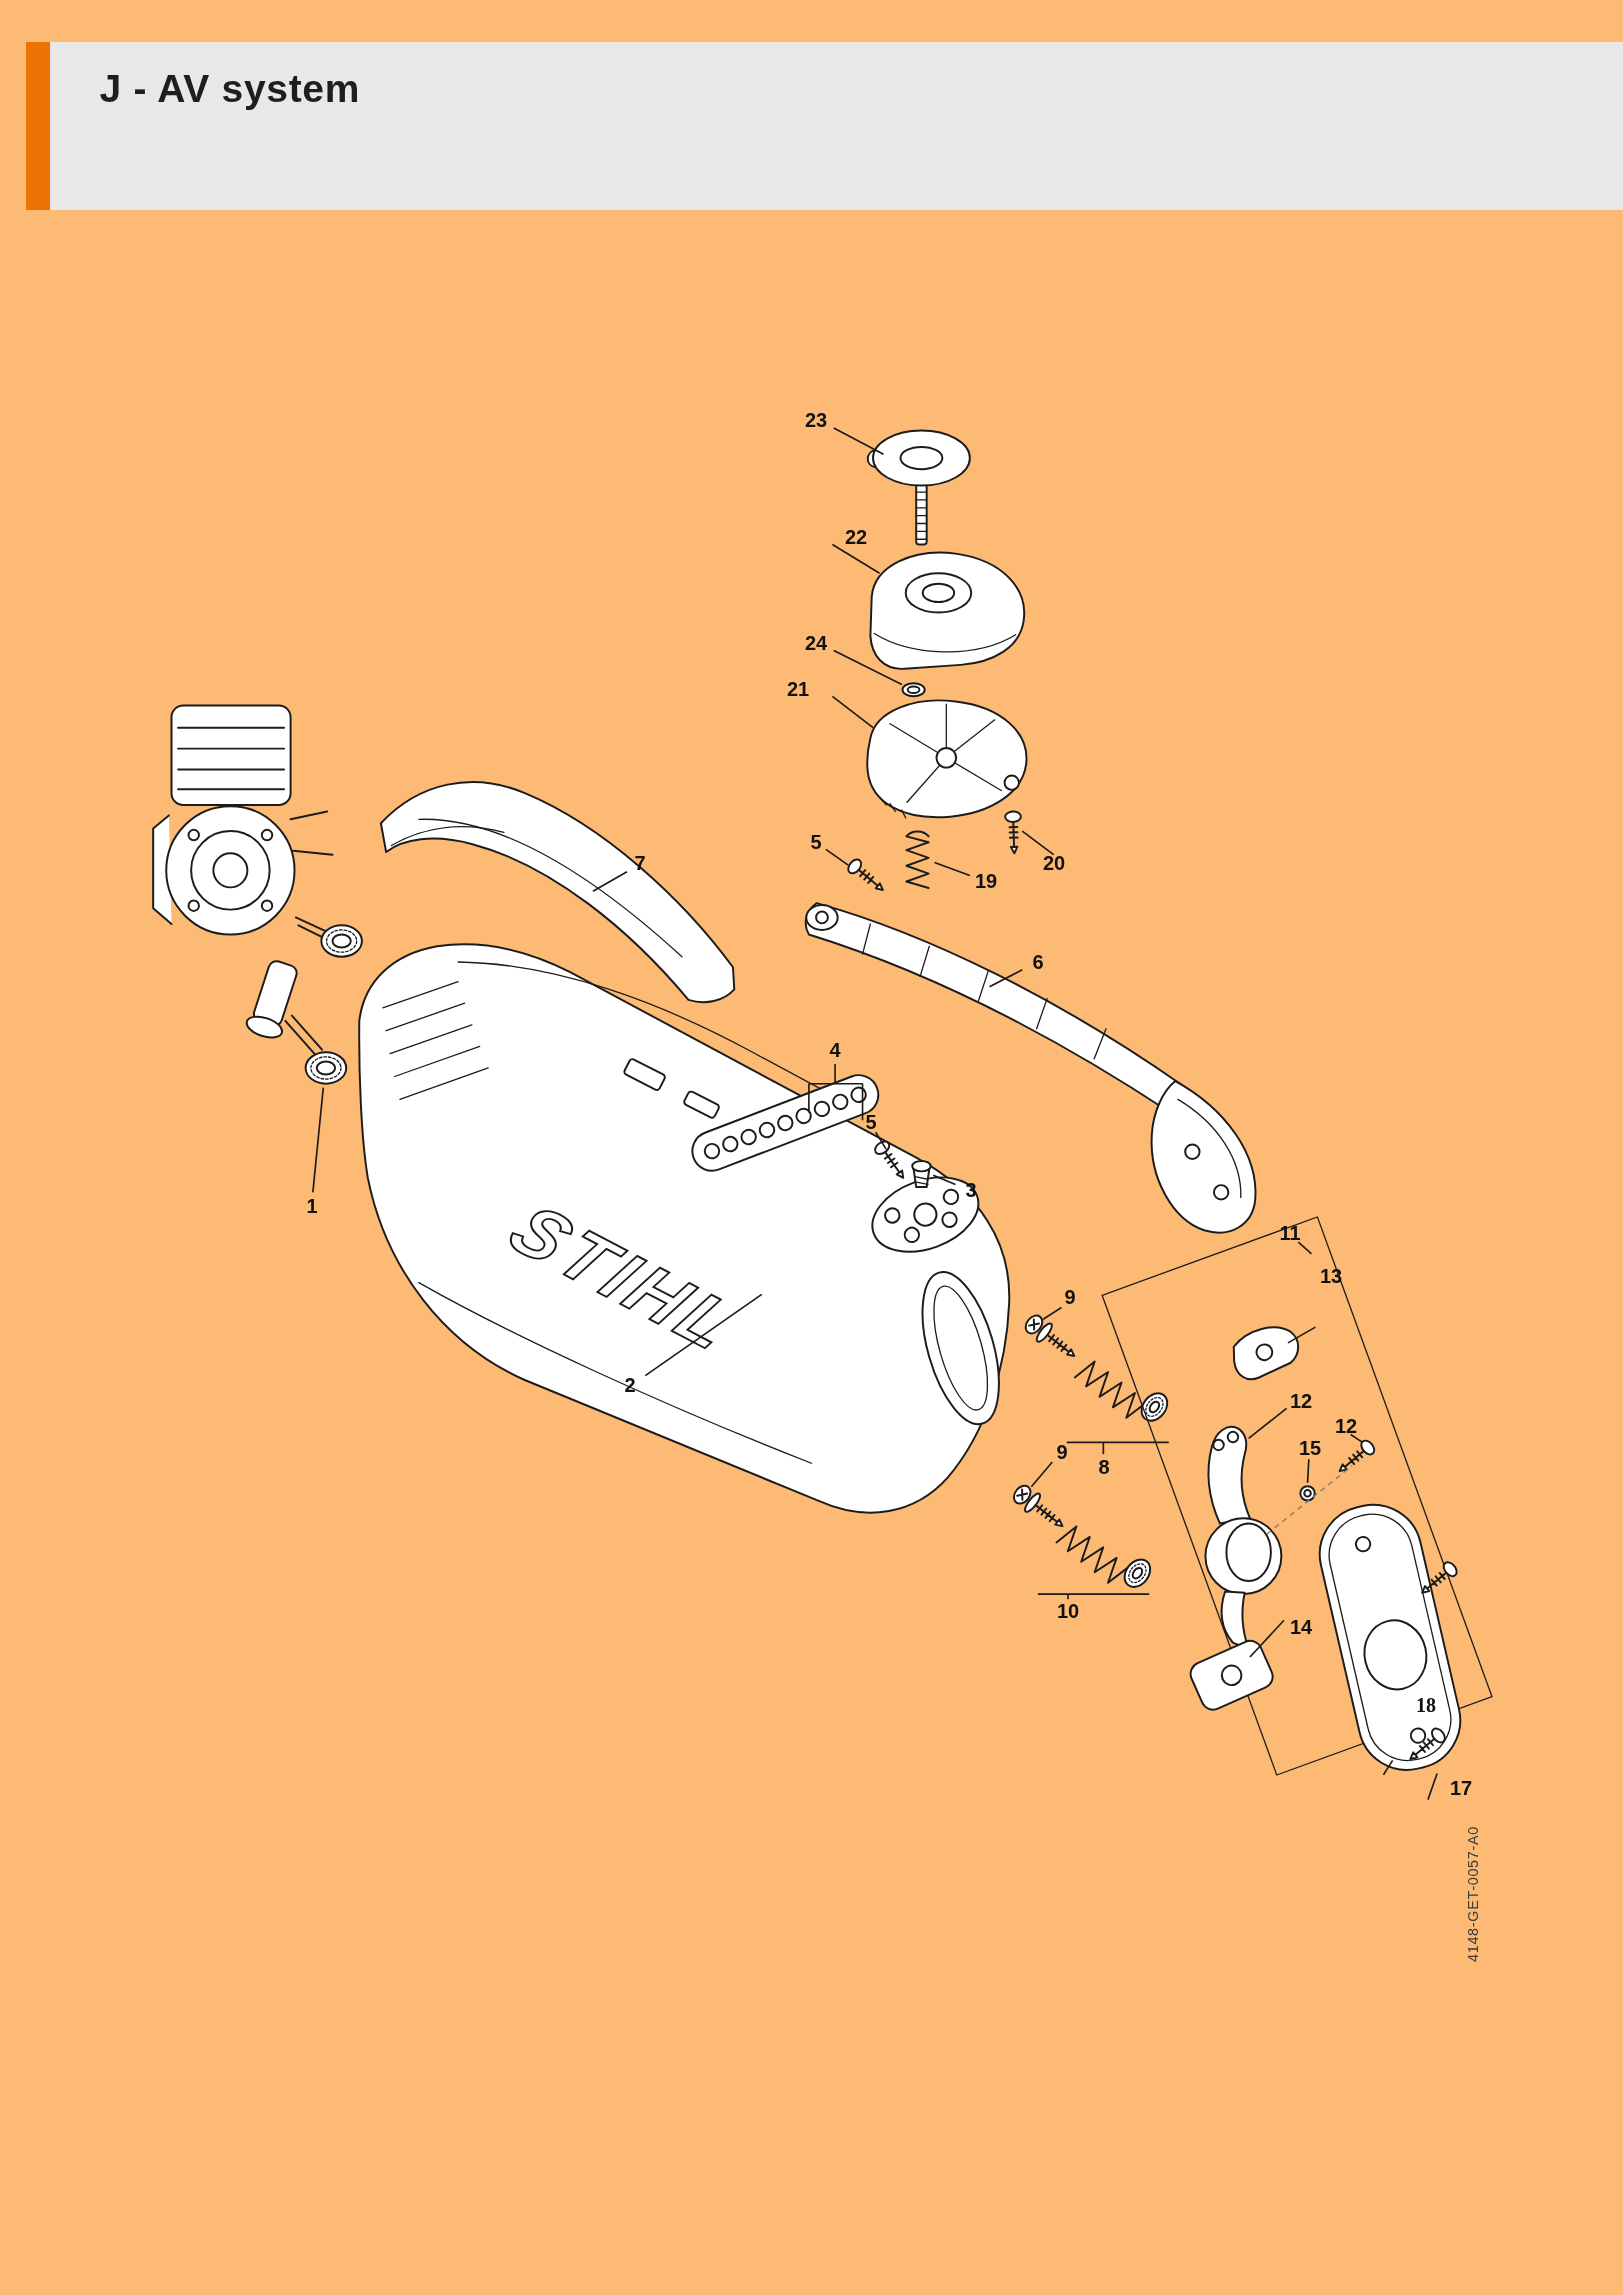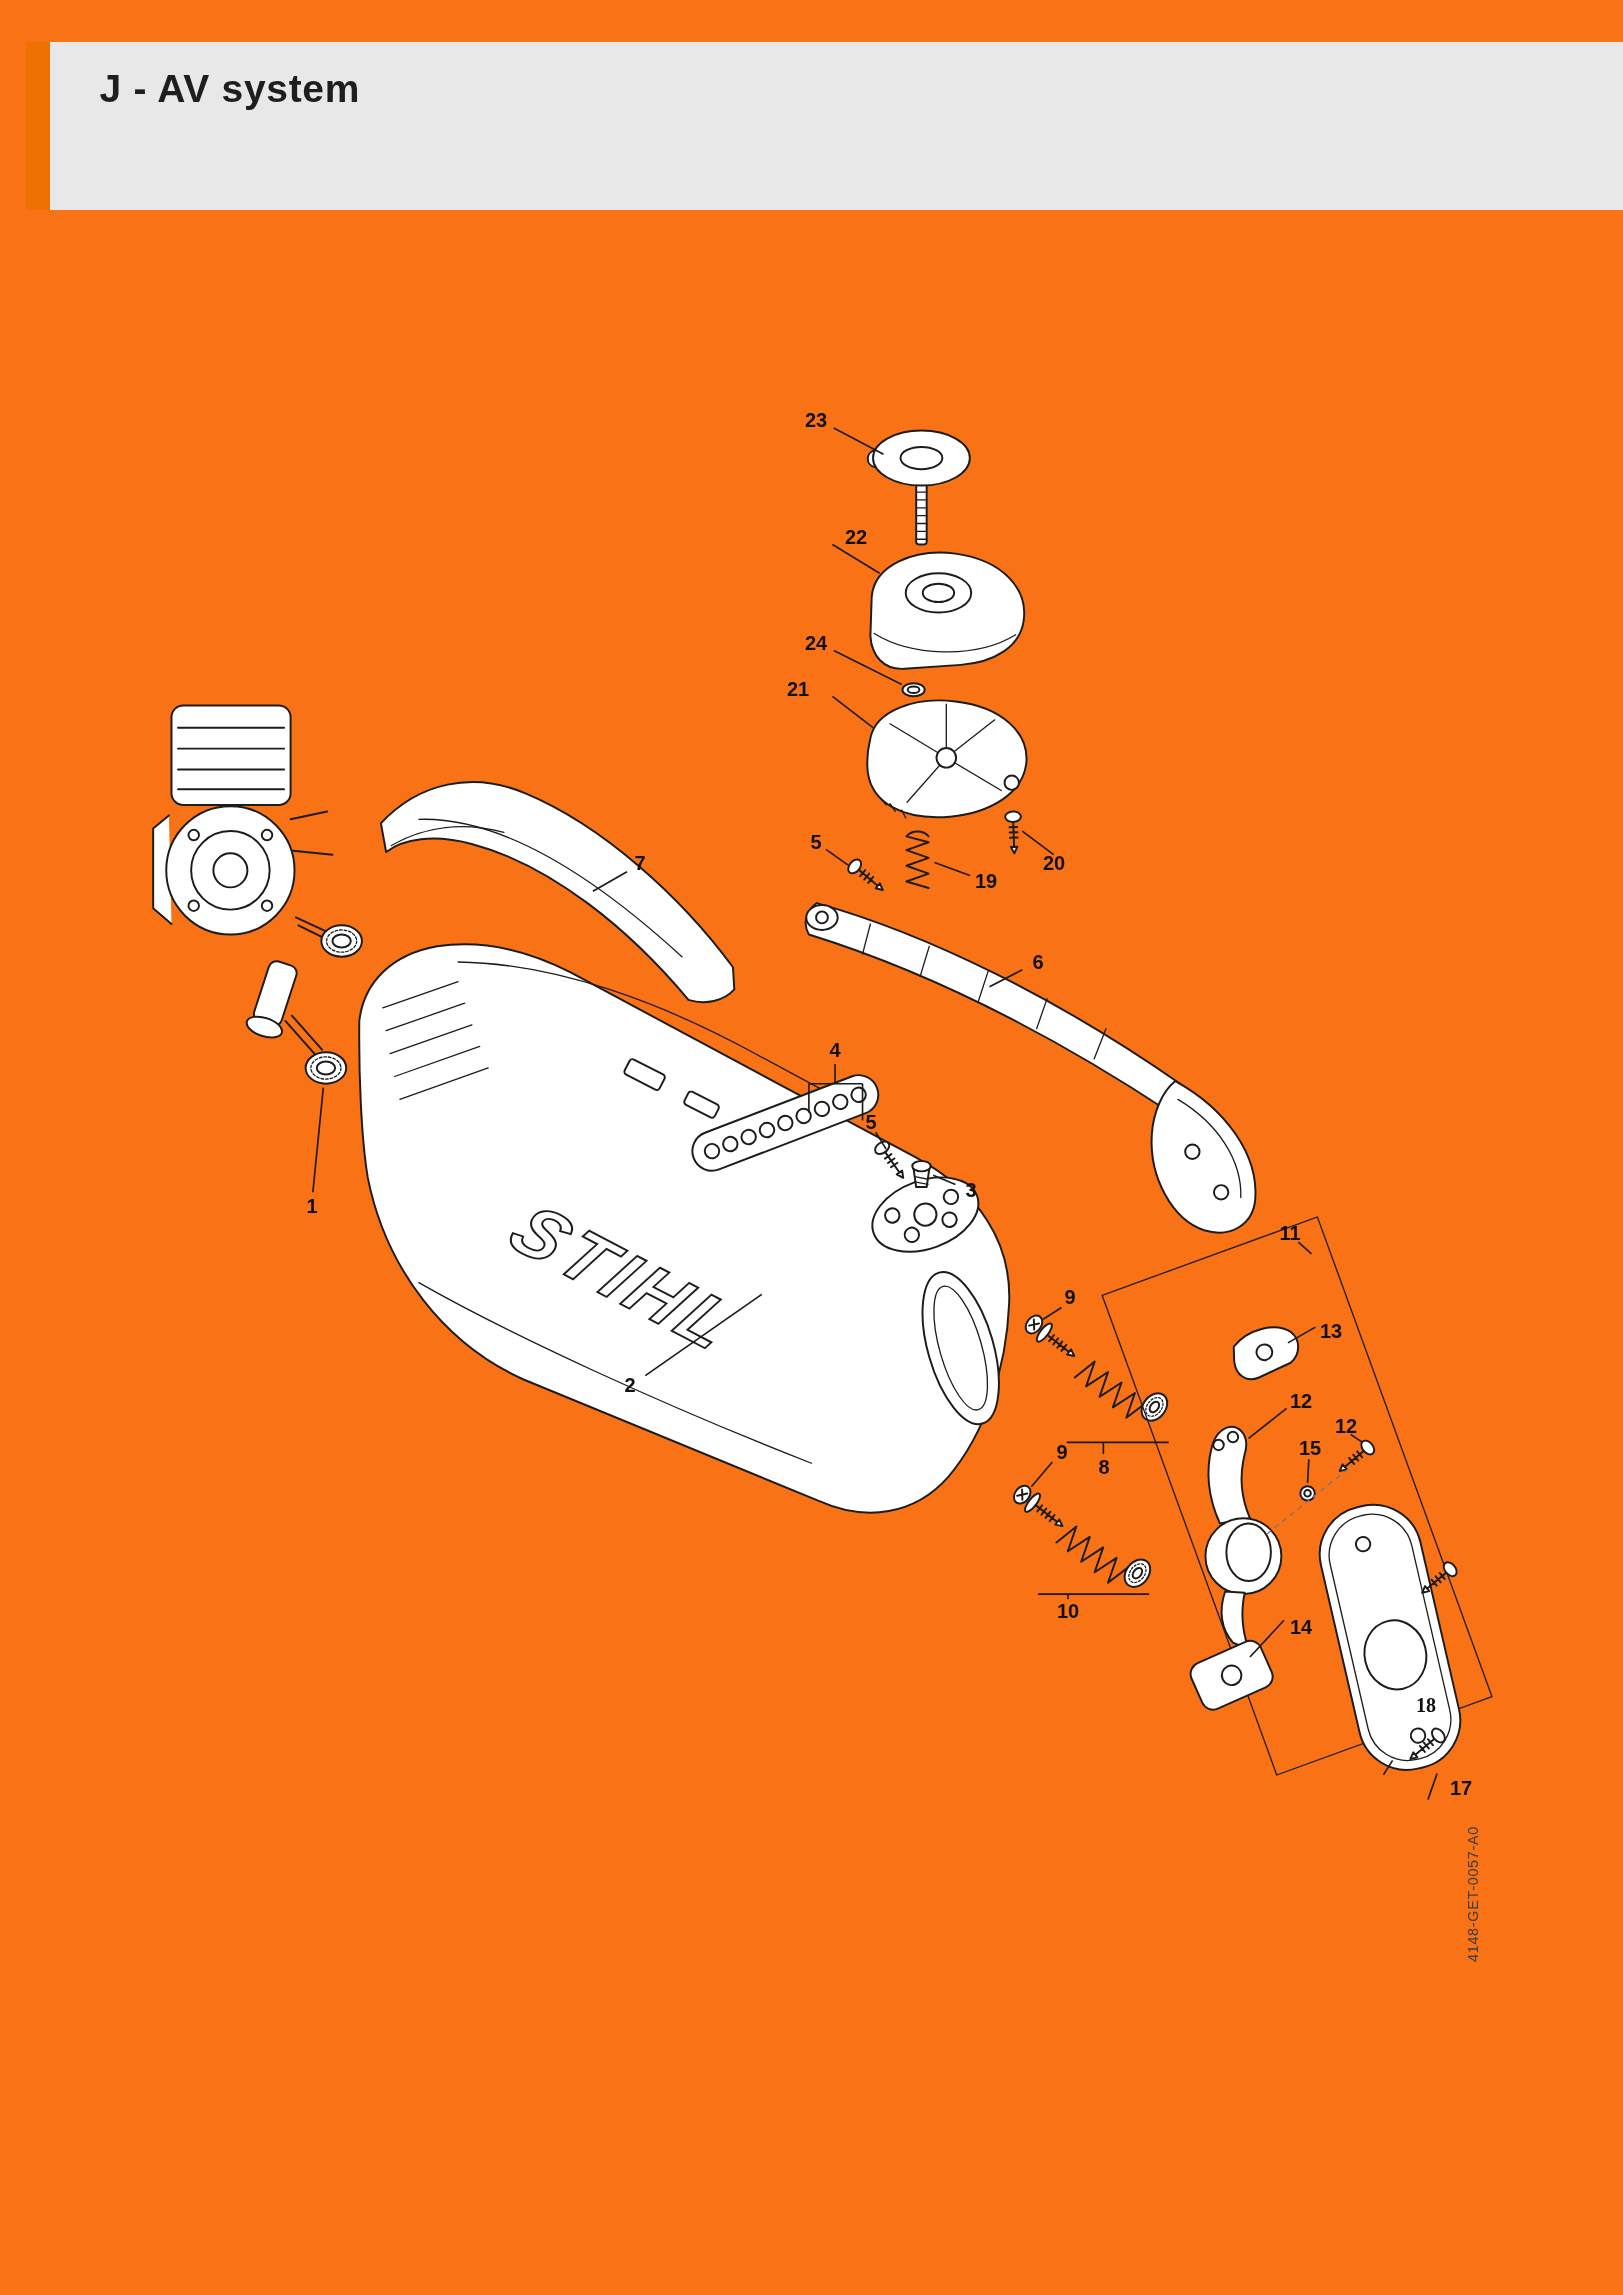--- a/index.html
+++ b/index.html
@@ -3,21 +3,21 @@
 <meta charset="utf-8">
 <style>
   :root{
     --accent-color:#EE7203;
     --band-color:#E8E8E8;
   }
   html,body{margin:0;padding:0;background:#ffffff;}
   .page{
     position:relative;
     width:1623px;height:2295px;
-    background:#f97316;
+    background:#fdba74;
     font-family:"Liberation Sans",sans-serif;
     overflow:hidden;
   }
   
   .header{position:absolute;left:26px;top:42px;right:0;height:168px;display:flex;}
   .accent{width:23.6px;height:100%;background:var(--accent-color);}
   .band{flex:1;background:var(--band-color);padding-left:50px;padding-top:25px;box-sizing:border-box;}
   h1.title{margin:0;font-size:39px;font-weight:700;color:#1e1e1e;letter-spacing:0.7px;}
   
   .diagram{position:absolute;inset:0;}
@@ -333,21 +333,21 @@
         <div class="callout" style="left: 835px; top: 1050px;">4</div>
         <div class="callout" style="left: 871px; top: 1122px;">5</div>
         <div class="callout" style="left: 971px; top: 1190px;">3</div>
         <div class="callout" style="left: 312px; top: 1206px;">1</div>
         <div class="callout" style="left: 630px; top: 1385px;">2</div>
         <div class="callout" style="left: 1070px; top: 1297px;">9</div>
         <div class="callout" style="left: 1104px; top: 1467px;">8</div>
         <div class="callout" style="left: 1062px; top: 1452px;">9</div>
         <div class="callout" style="left: 1068px; top: 1611px;">10</div>
         <div class="callout" style="left: 1290px; top: 1233px;">11</div>
-        <div class="callout" style="left: 1331px; top: 1331px;">13</div>
+        <div class="callout" style="left: 1331px; top: 1276px;">13</div>
         <div class="callout" style="left: 1301px; top: 1401px;">12</div>
         <div class="callout" style="left: 1346px; top: 1426px;">12</div>
         <div class="callout" style="left: 1310px; top: 1448px;">15</div>
         <div class="callout" style="left: 1301px; top: 1611px; margin-top: 16px;">14</div>
         <div class="callout" style="left: 1461px; top: 1788px; text-align: right;">17</div>
         <div class="callout" style="left: 1426px; top: 1705px; font-family: Liberation Serif, serif;">18</div>
       </div>
 
     <div class="drawing-number">4148-GET-0057-A0</div>
 

